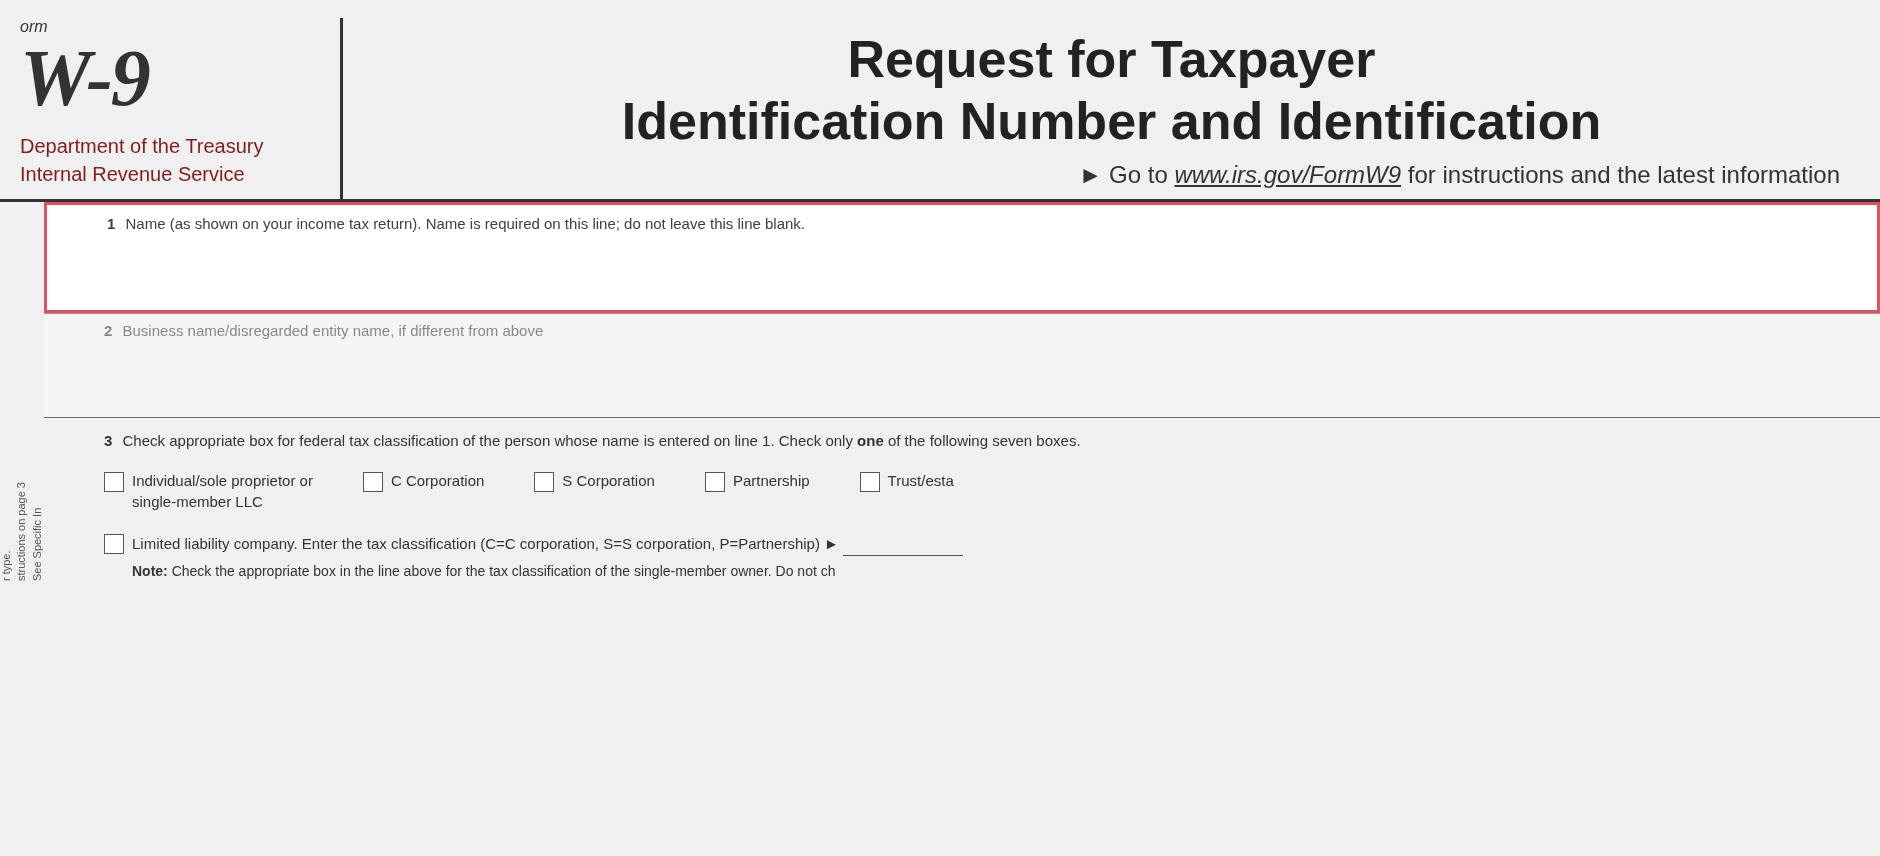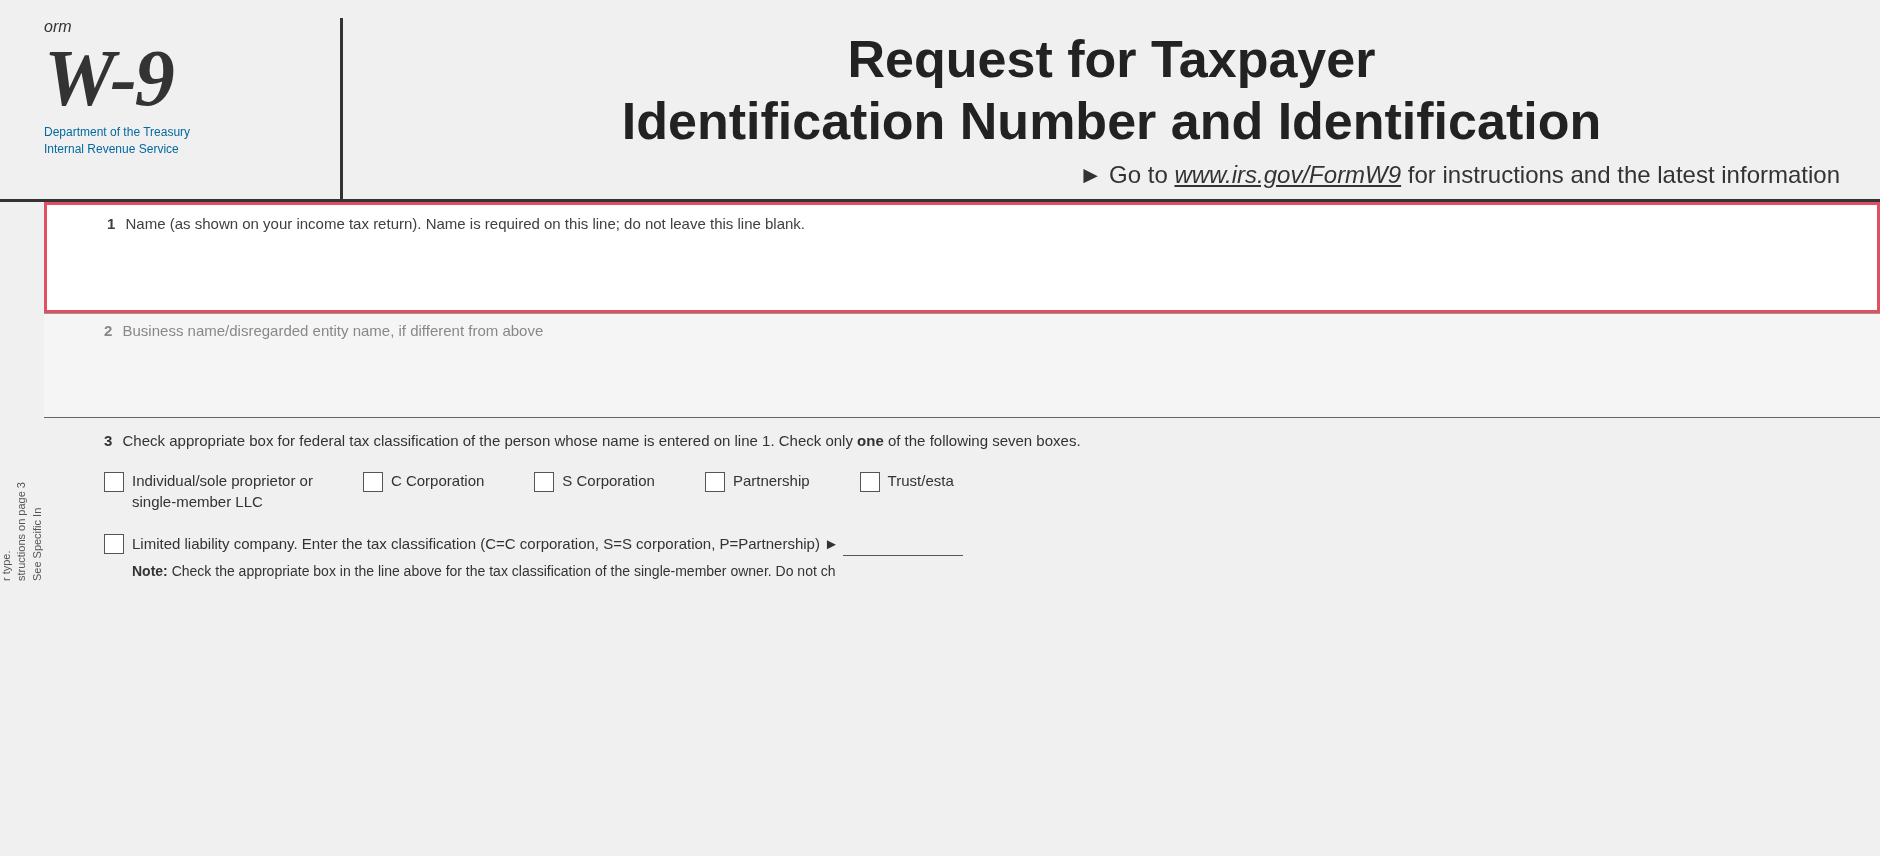--- a/index.html
+++ b/index.html
@@ -25,21 +25,21 @@
       align-items: stretch;
       background: #f0f0f0;
       padding: 18px 0 0 0;
       border-bottom: 3px solid #333;
     }
 
     .header-left {
       display: flex;
       flex-direction: column;
       align-items: flex-start;
-      padding: 0 0 10px 44px;
+      padding: 0 0 10px 20px;
       min-width: 320px;
     }
 
     .form-label-small {
       font-size: 16px;
       color: #333;
       font-style: italic;
       margin-bottom: 2px;
     }
 
@@ -47,23 +47,23 @@
       font-size: 80px;
       font-weight: 900;
       color: #333;
       line-height: 1;
       letter-spacing: -2px;
       font-style: italic;
       font-family: Liberation Serif, serif;
     }
 
     .dept-info {
-      font-size: 12px;
-      color: #0369a1;
-      margin-top: 6px;
+      font-size: 20px;
+      color: #7f1d1d;
+      margin-top: 14px;
       line-height: 1.4;
     }
 
     .divider-vertical {
       width: 3px;
       background: #333;
       margin: 0 20px;
       align-self: stretch;
     }
 

